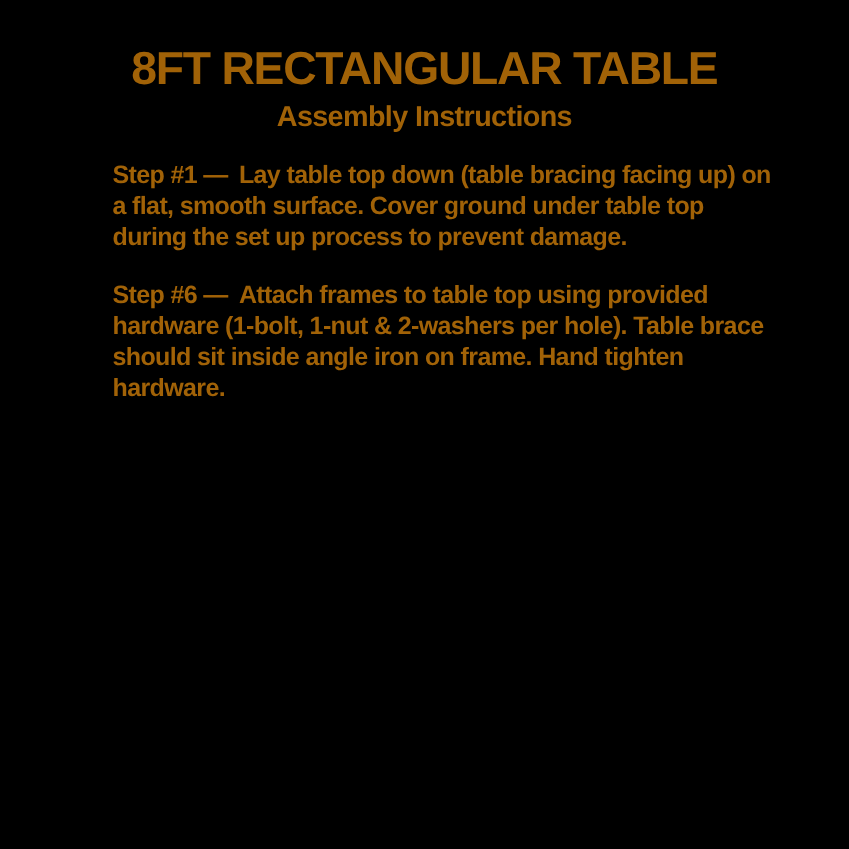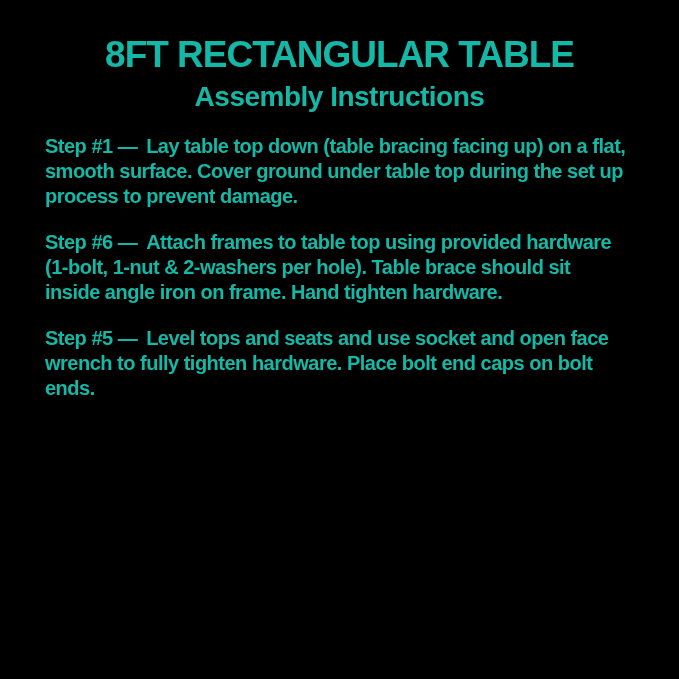--- a/index.html
+++ b/index.html
@@ -7,43 +7,44 @@
     padding: 0;
     background: #000000;
   }
   .canvas {
     position: relative;
     width: 679px;
     height: 679px;
     background: #000000;
     overflow: hidden;
     font-family: "Liberation Sans", sans-serif;
-    color: #14b8a6;
+    color: #a16207;
     box-sizing: border-box;
   }
   .header {
     padding-top: 34px;
     text-align: center;
   }
   .title {
     font-size: 37px;
     font-weight: bold;
     letter-spacing: -1px;
     line-height: 1.15;
     margin: 0;
   }
   .subtitle {
-    font-size: 28px;
+    font-size: 23px;
     font-weight: bold;
     letter-spacing: -0.5px;
     line-height: 1.2;
     margin: 3px 0 0 0;
   }
   .steps {
     padding: 21px 52px 0 45px;
+    margin-left: 45px;
   }
   .step {
     font-size: 20px;
     font-weight: bold;
     letter-spacing: -0.5px;
     line-height: 25px;
     margin: 0 0 21px 0;
     text-align: left;
   }
   .step .sep {
@@ -62,17 +63,16 @@
   </div>
 
   <div class="steps">
 
     <p class="step"><span>Step #1</span><span class="sep">—</span><span>Lay table top down (table bracing facing up) on a flat, smooth surface. Cover ground under table top during the set up process to prevent damage.</span></p>
 
     <p class="step"><span>Step #6</span><span class="sep">—</span><span>Attach frames to table top using provided hardware (1-bolt, 1-nut &amp; 2-washers per hole). Table brace should sit inside angle iron on frame. Hand tighten hardware.</span></p>
 
 
 
-    <p class="step"><span>Step #5</span><span class="sep">—</span><span>Level tops and seats and use socket and open face wrench to fully tighten hardware. Place bolt end caps on bolt ends.</span></p>
 
   </div>
 
 </div>
 
 </body></html>

